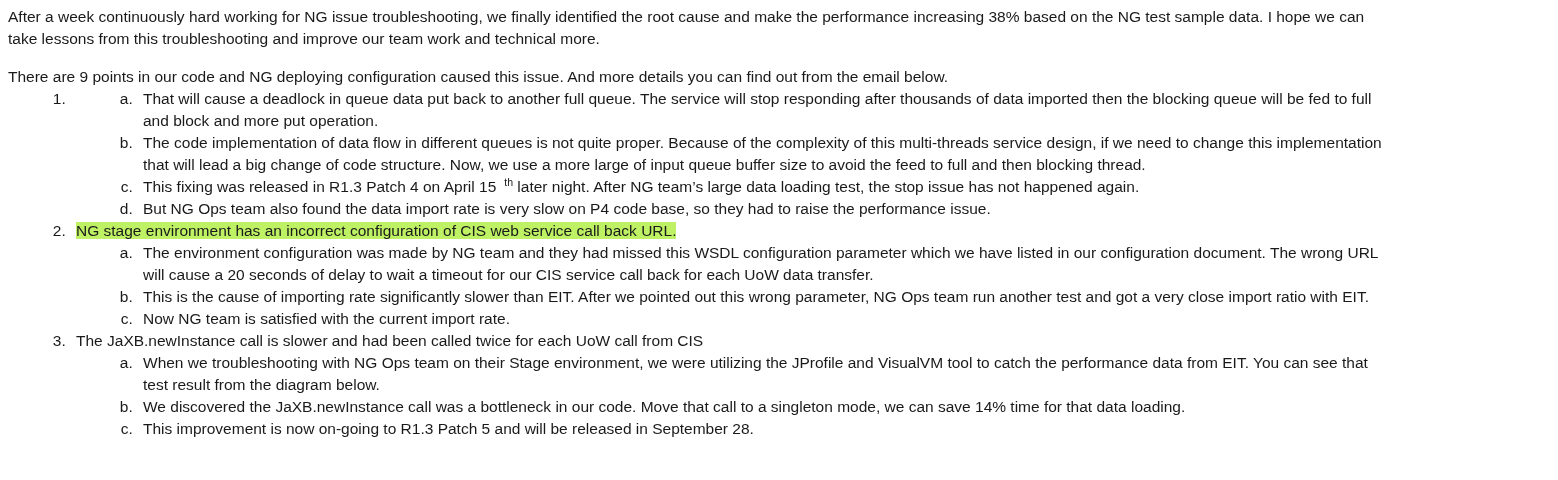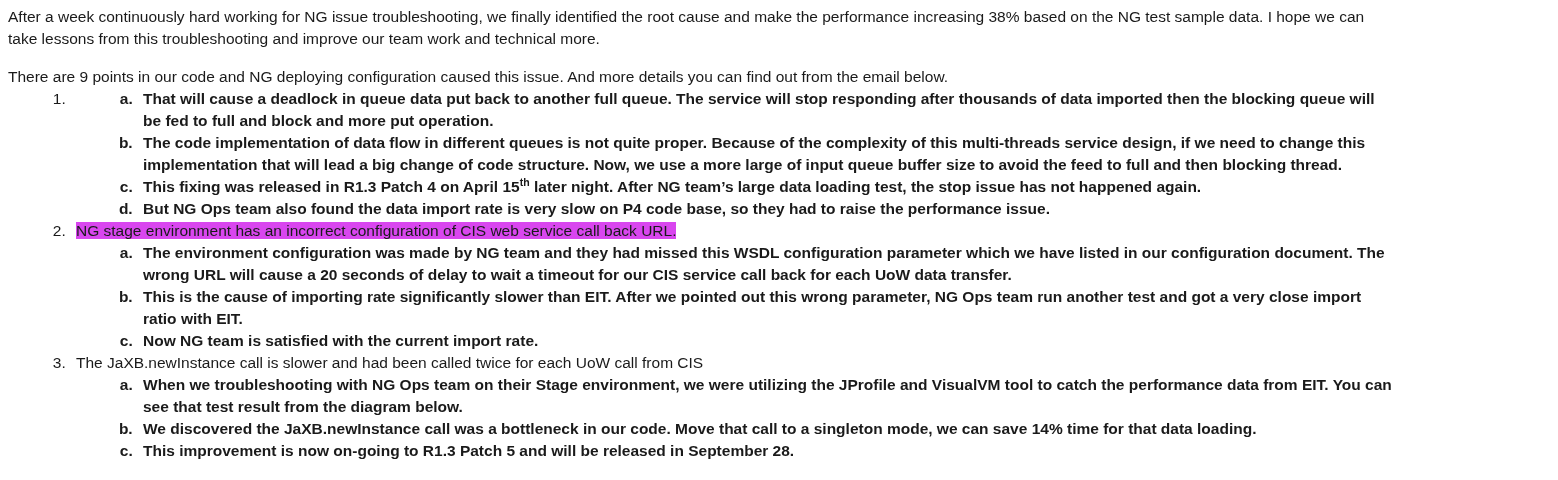--- a/index.html
+++ b/index.html
@@ -38,36 +38,36 @@
     padding: 0 0 0 6px;
   }
   ol.level2 {
     list-style-type: lower-alpha;
     margin: 0;
     padding-left: 61px;
   }
   ol.level2 > li {
     margin: 0;
     padding: 0 0 0 6px;
-    font-weight: bold;
   }
   ol.level1 > li::marker,
   ol.level2 > li::marker {
     color: #1a1a1a;
   }
   .itemtext {
     display: block;
   }
   .hl {
-    background: #d946ef;
+    background: #bef264;
   }
   sup {
     font-size: 0.68em;
     vertical-align: super;
     line-height: 0;
+    margin-left: 8px;
   }
   .intro-block {
     margin-bottom: 0;
   }
 </style>
 </head>
 <body>
 
 <div class="page">
 

